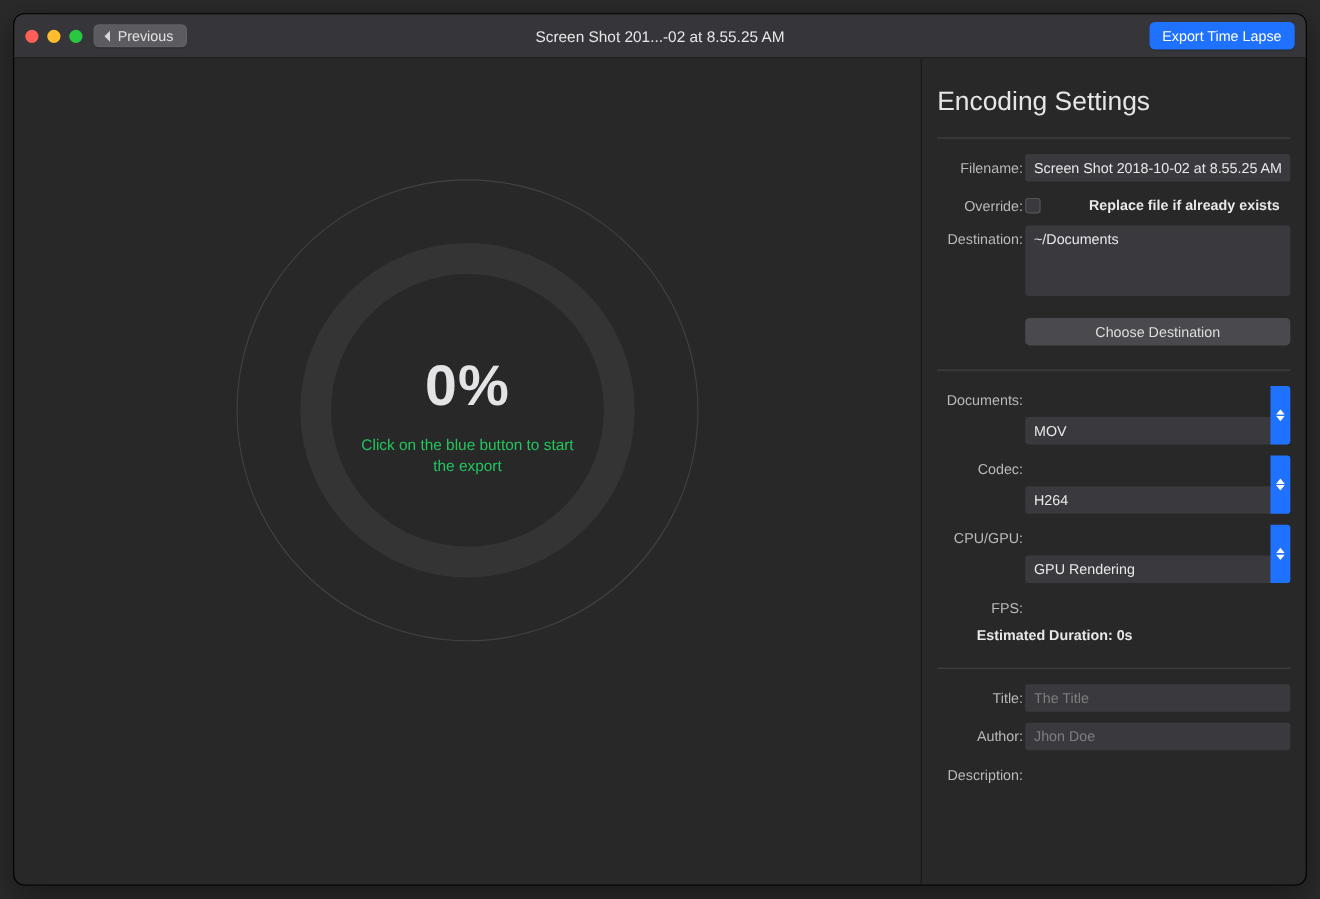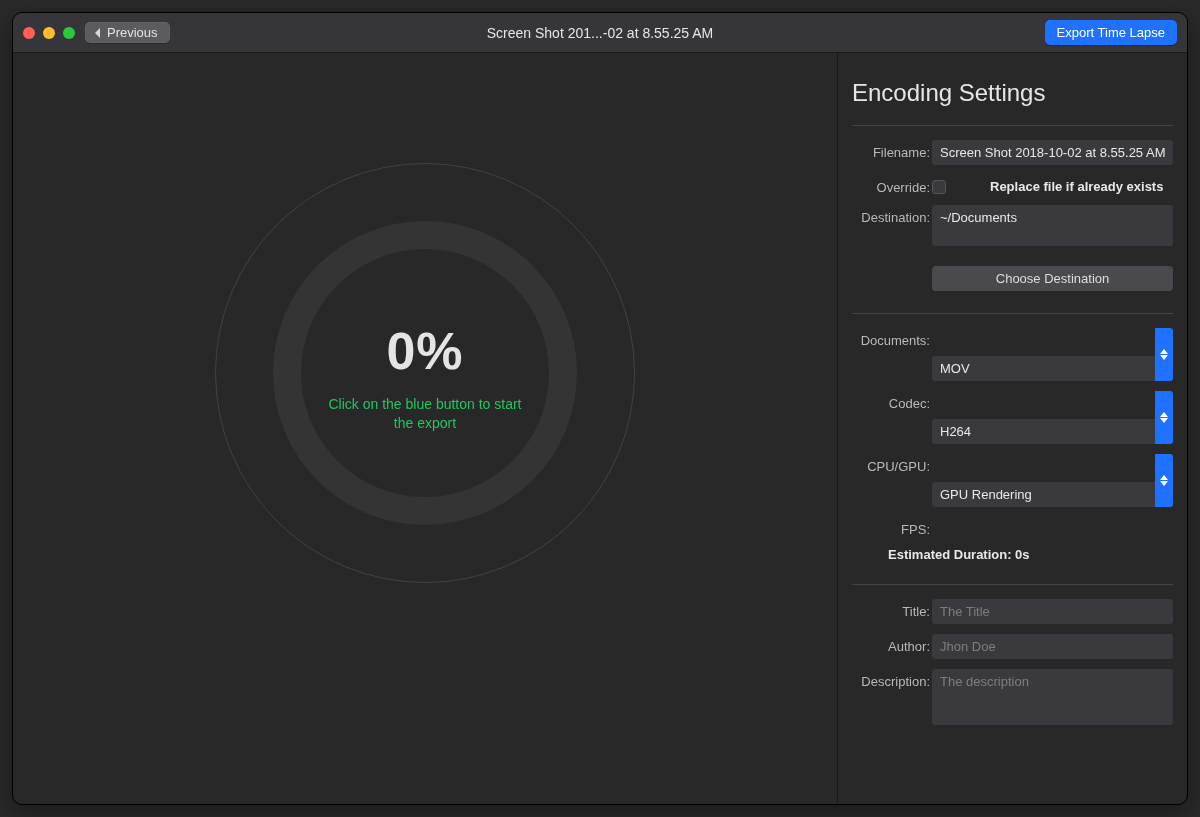--- a/index.html
+++ b/index.html
@@ -104,21 +104,21 @@
     border: none;
     border-radius: 3px;
     color: #e8e8ea;
     font-size: 13px;
     font-family: inherit;
     padding: 5px 8px;
     outline: none;
   }
   .input::placeholder, .textarea::placeholder { color: #7e7e80; }
   .textarea { resize: none; height: 56px; }
-  .destination { height: 41px; display:flex; align-items:flex-start; }
+  .destination { height: 64px; display:flex; align-items:flex-start; }
   .checkbox-row { display:flex; align-items:center; gap:8px; padding-top:4px; }
   .checkbox {
     width:14px; height:14px; border-radius:3px;
     background:#3a3a3e; border:1px solid #555;
     cursor:pointer; flex-shrink:0;
   }
   .checkbox-label { color:#e8e8ea; font-weight:600; font-size:13px;padding-left:36px; }
   .choose-btn {
     width: 100%;
     background: #4a4a4e;
@@ -291,20 +291,17 @@
 
       <div class="row">
         <div class="lab">Author:</div>
         <div class="ctl">
           <input class="input" placeholder="Jhon Doe" style="">
         </div>
       </div>
 
       <div class="row">
         <div class="lab">Description:</div>
-        <div class="ctl">
-          <textarea class="textarea" placeholder="The description" style=""></textarea>
-        </div>
       </div>
 
     </div>
   </div>
 </div>
 
 </body></html>

